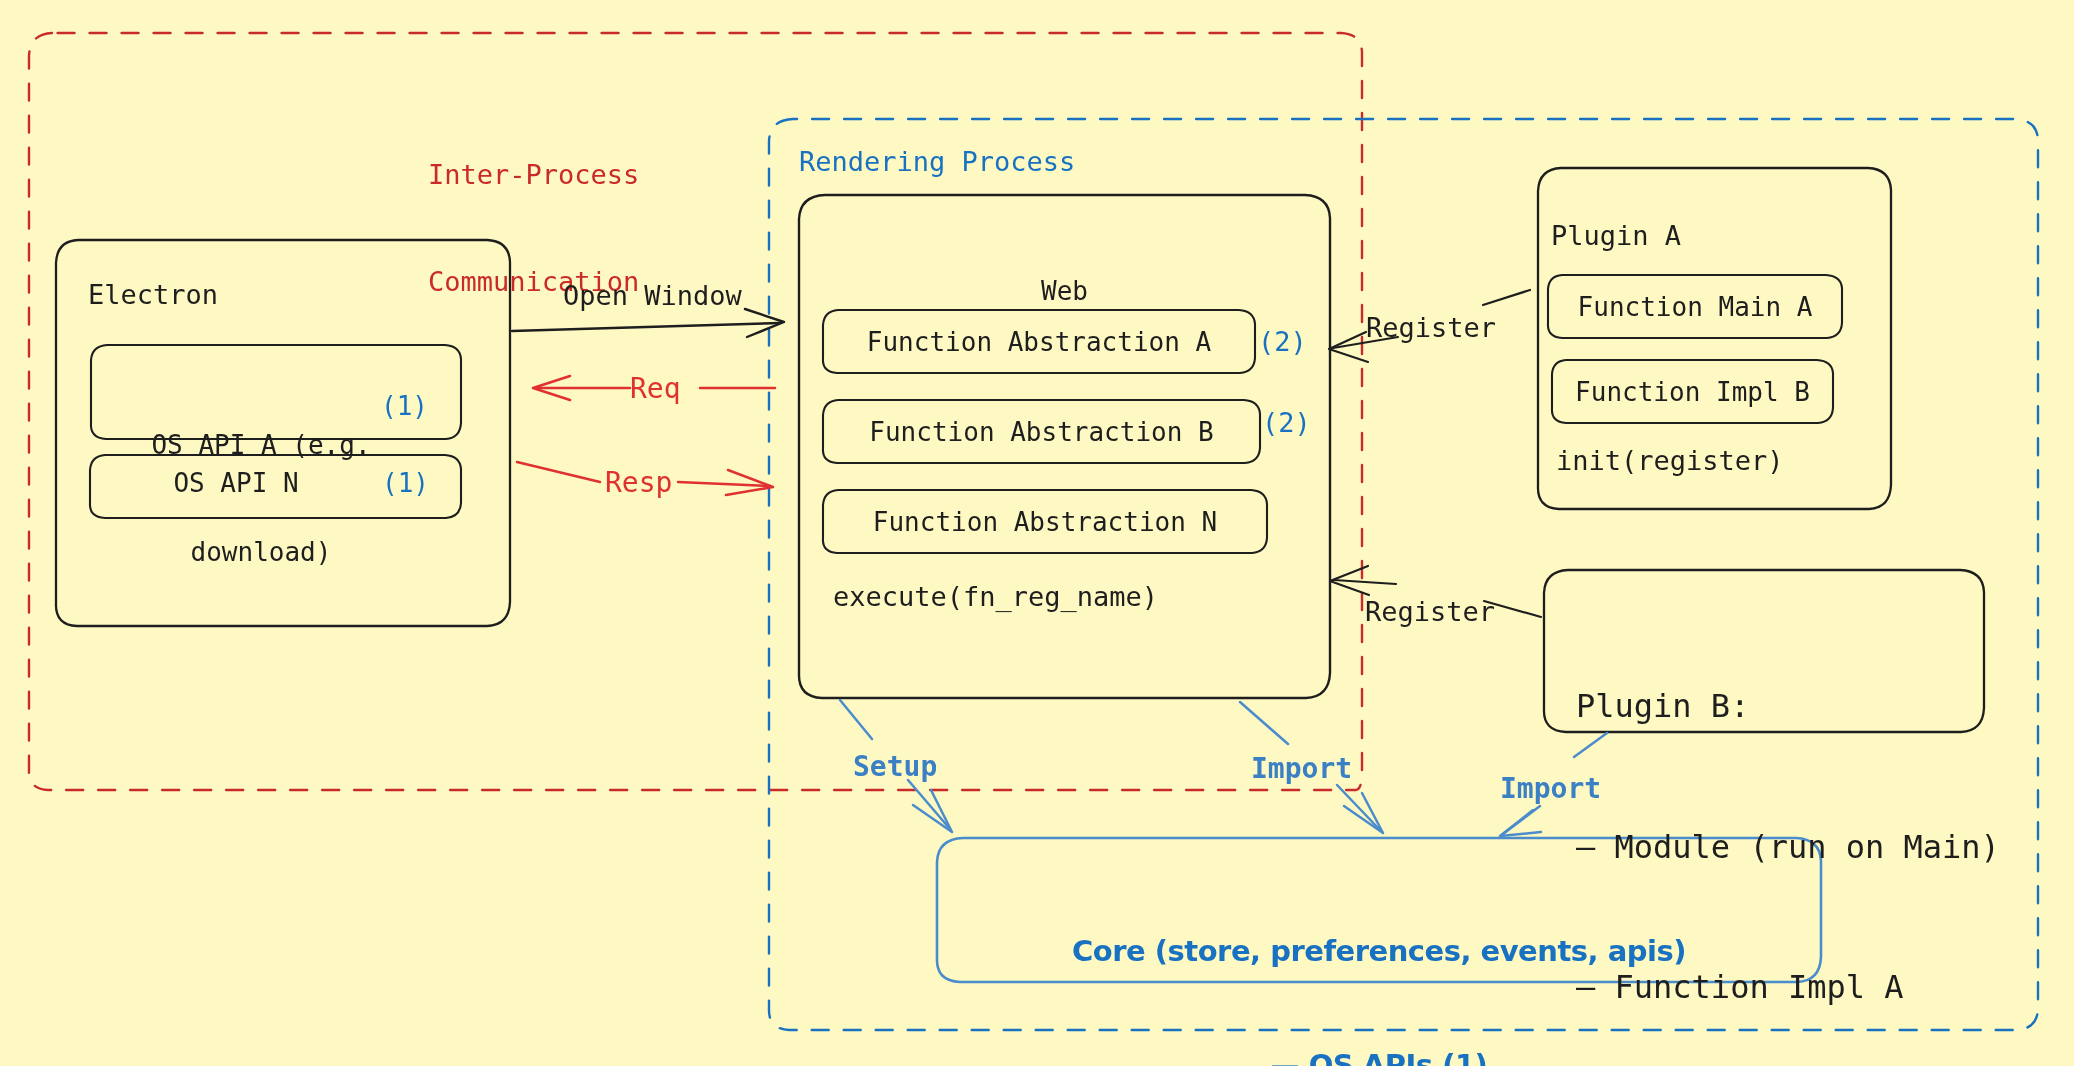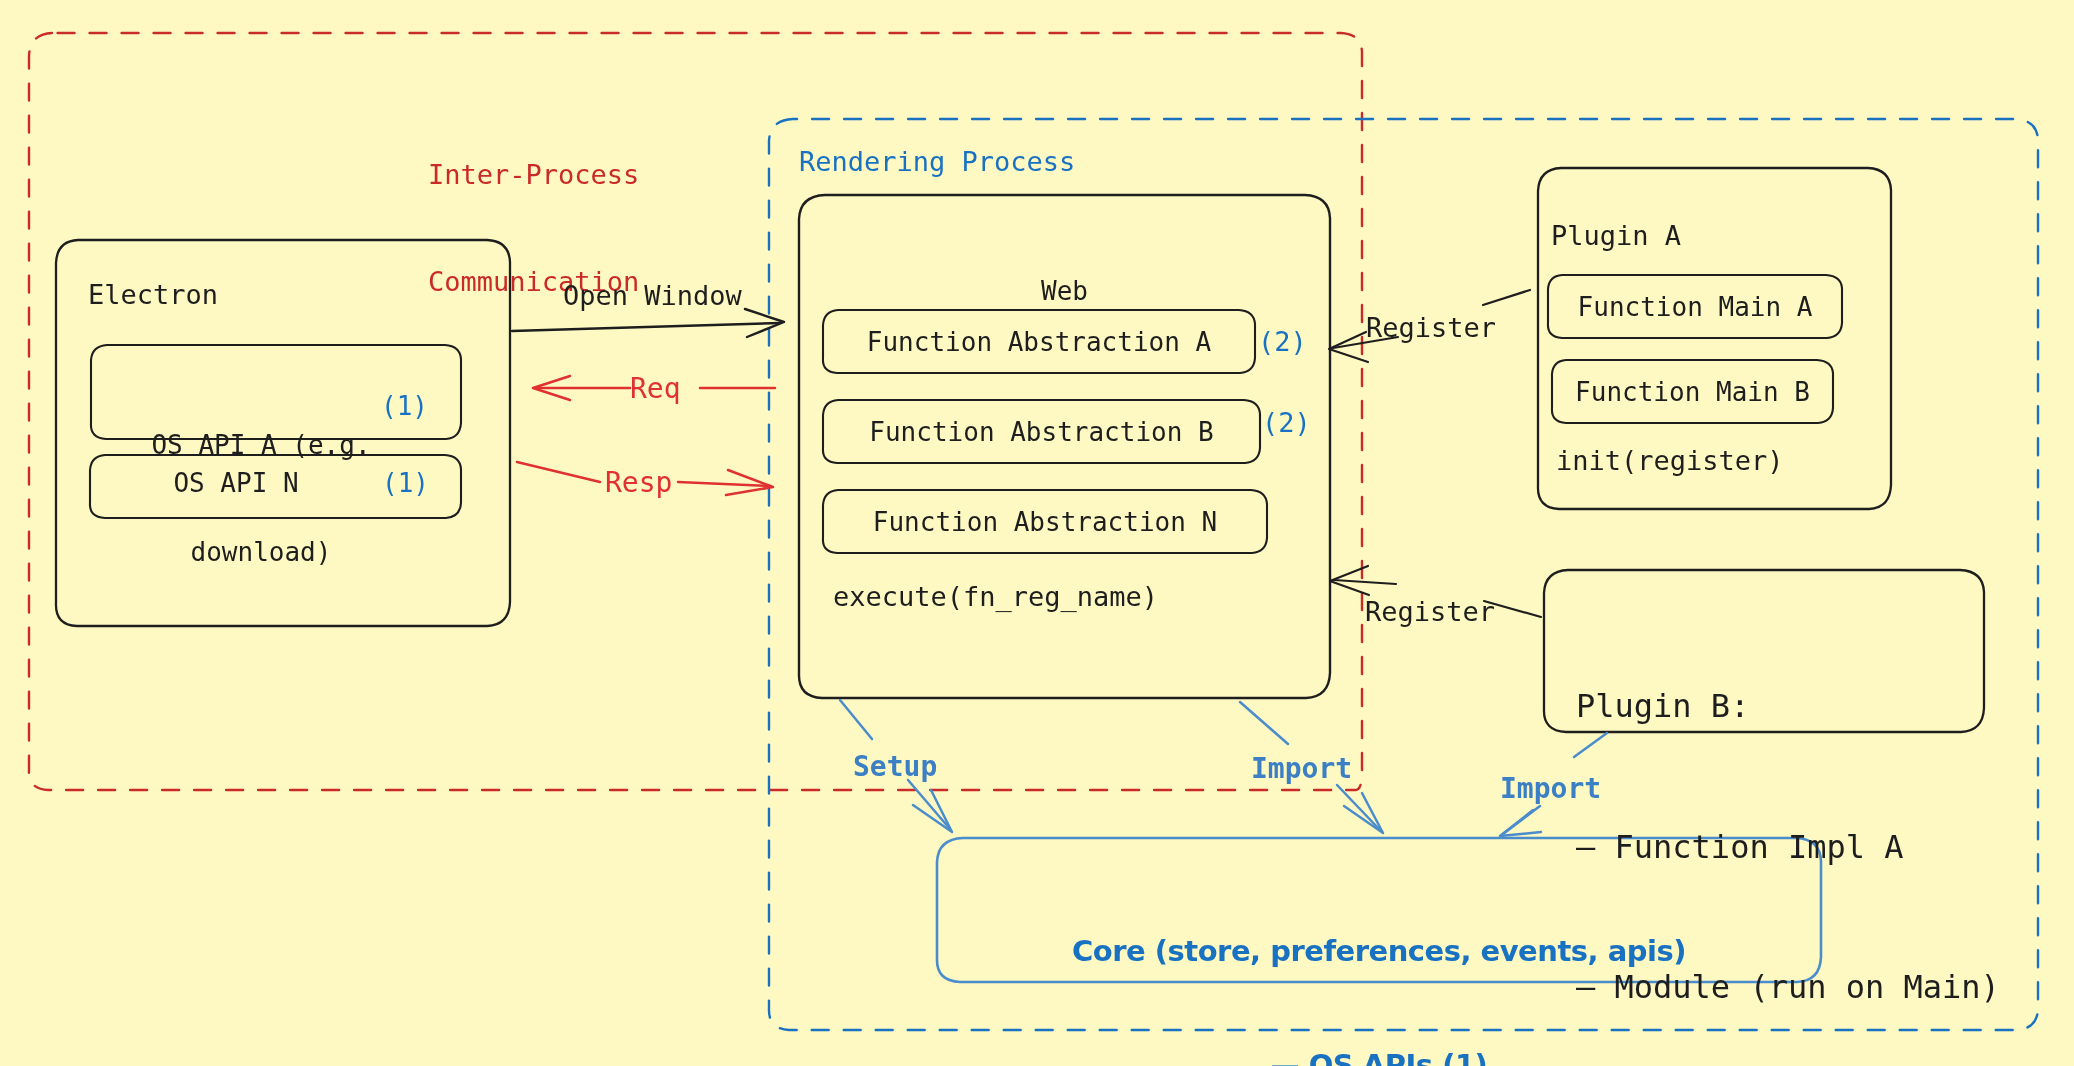--- a/index.html
+++ b/index.html
@@ -123,27 +123,27 @@
 
   <div class="lbl ctr" style="left:823px;top:417px;width:437px;font-size:26px;">Function Abstraction B</div>
   <div class="lbl blue" style="left:1262px;top:407px;font-size:27px;">(2)</div>
 
   <div class="lbl ctr" style="left:823px;top:507px;width:444px;font-size:26px;">Function Abstraction N</div>
 
   <div class="lbl" style="left:833px;top:581px;font-size:27px;">execute(fn_reg_name)</div>
 
   <div class="lbl" style="left:1551px;top:220px;font-size:27px;">Plugin A</div>
   <div class="lbl ctr" style="left:1548px;top:292px;width:294px;font-size:26px;">Function Main A</div>
-  <div class="lbl ctr" style="left:1552px;top:377px;width:281px;font-size:26px;">Function Main B</div>
+  <div class="lbl ctr" style="left:1552px;top:377px;width:281px;font-size:26px;">Function Impl B</div>
   <div class="lbl" style="left:1556px;top:445px;font-size:27px;">init(register)</div>
 
   <div class="lbl" style="left:1556px;top:590px;font-size:32px;line-height:1.46;margin-left:20px;">
     <div>Plugin B:</div>
+    <div>— Module (run on Main)</div>
     <div>— Function Impl A</div>
-    <div>— Module (run on Main)</div>
   </div>
 
   <div class="lbl ctr core-txt" style="left:937px;top:855px;width:884px;font-size:29px;line-height:1.32;">
     <div>Core (store, preferences, events, apis)</div>
     <div>— OS APIs (1)</div>
     
   </div>
 
   <div class="lbl" style="left:563px;top:280px;font-size:27px;">Open Window</div>
 

